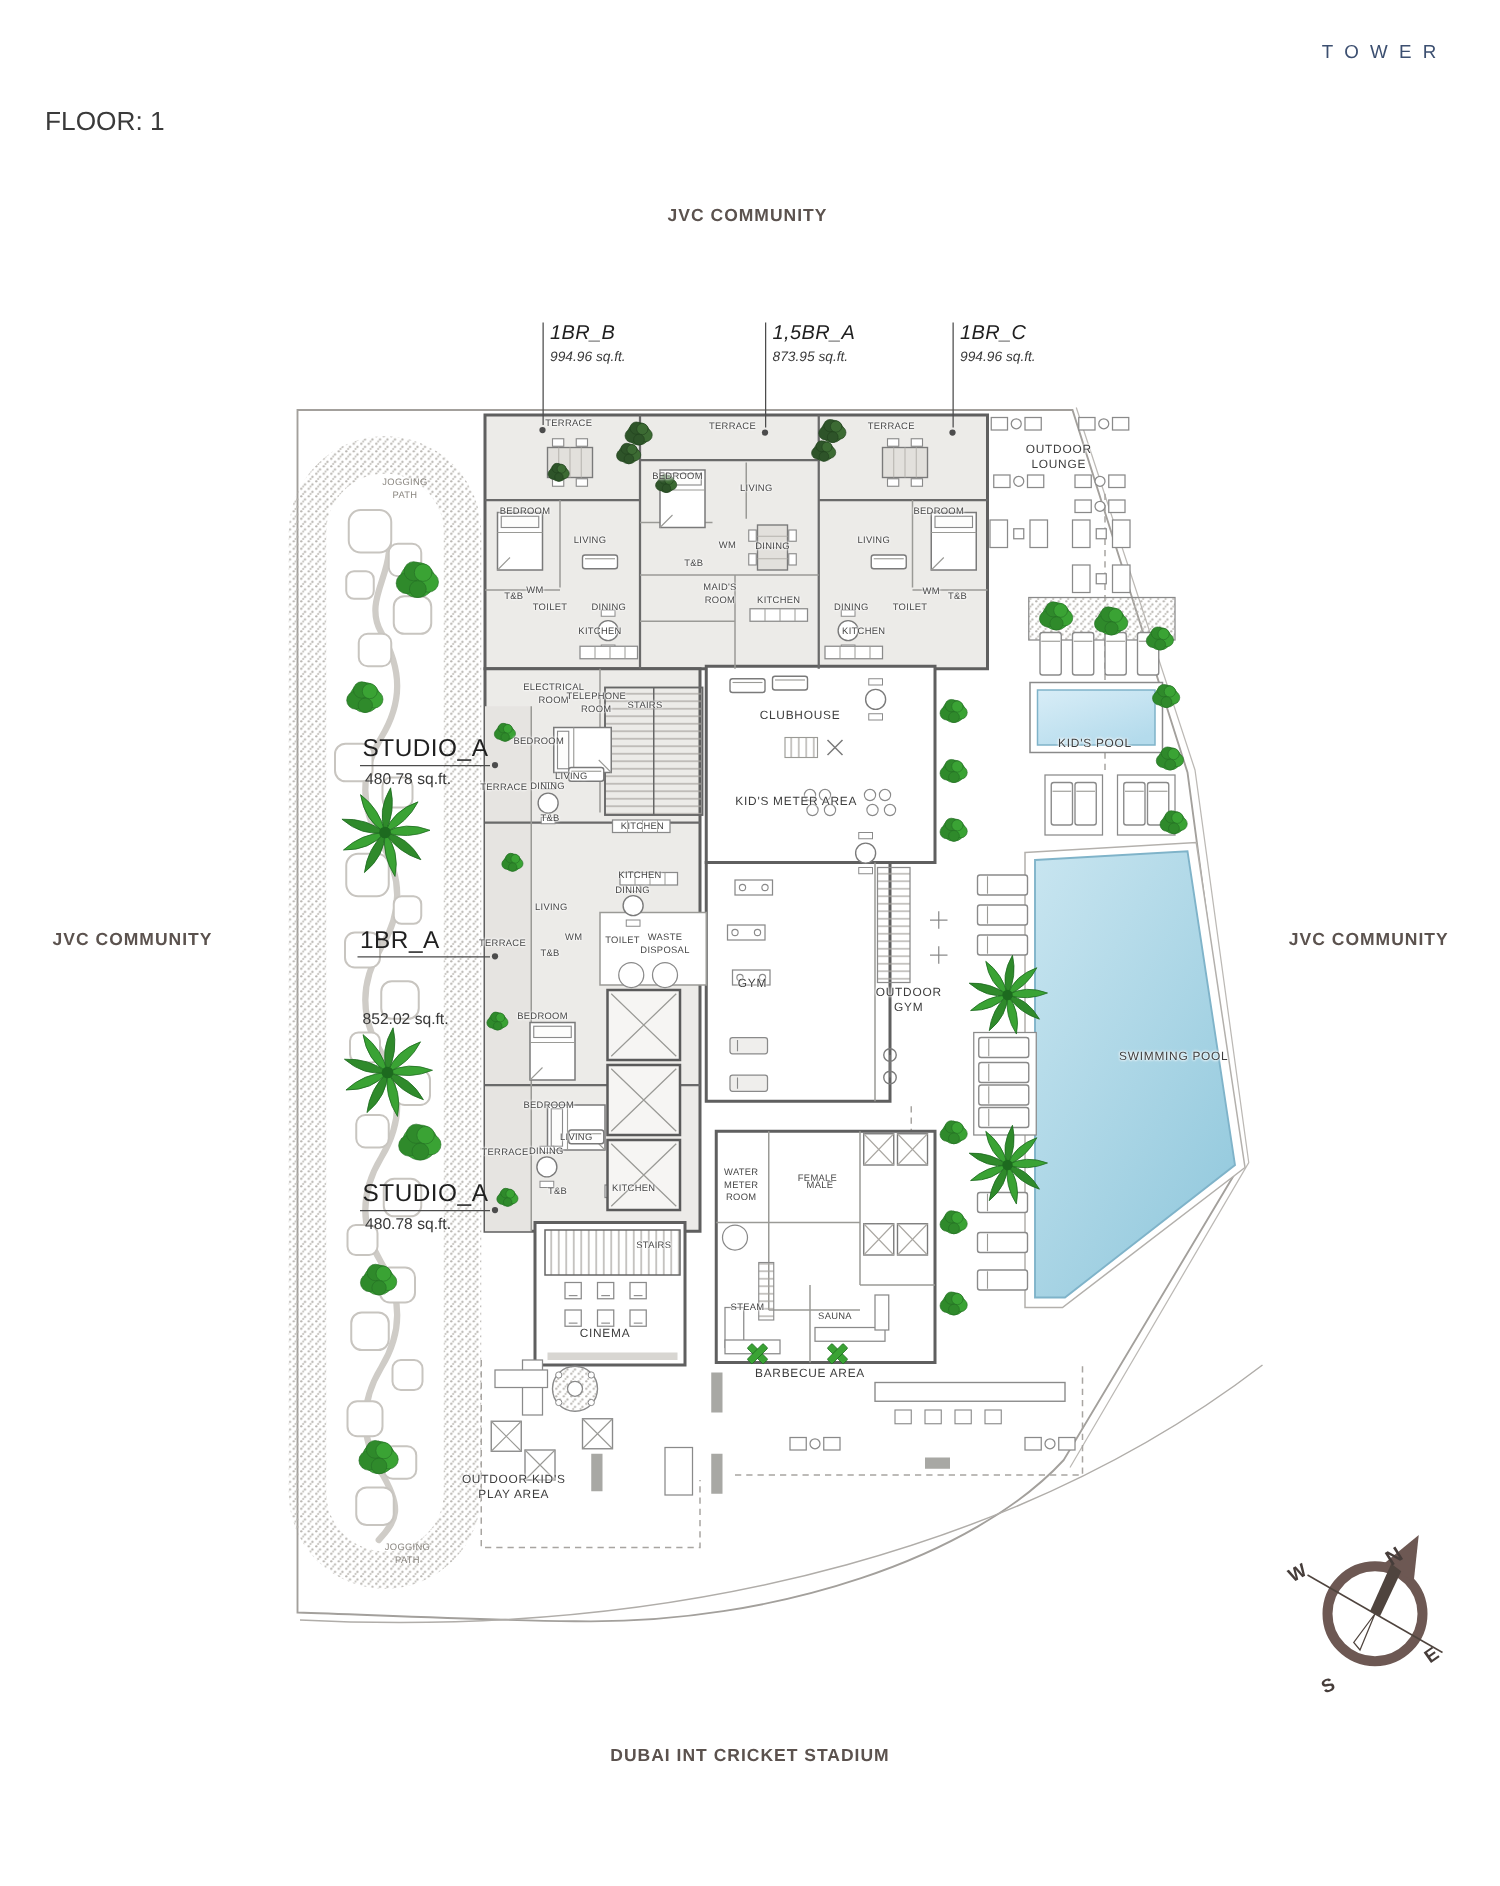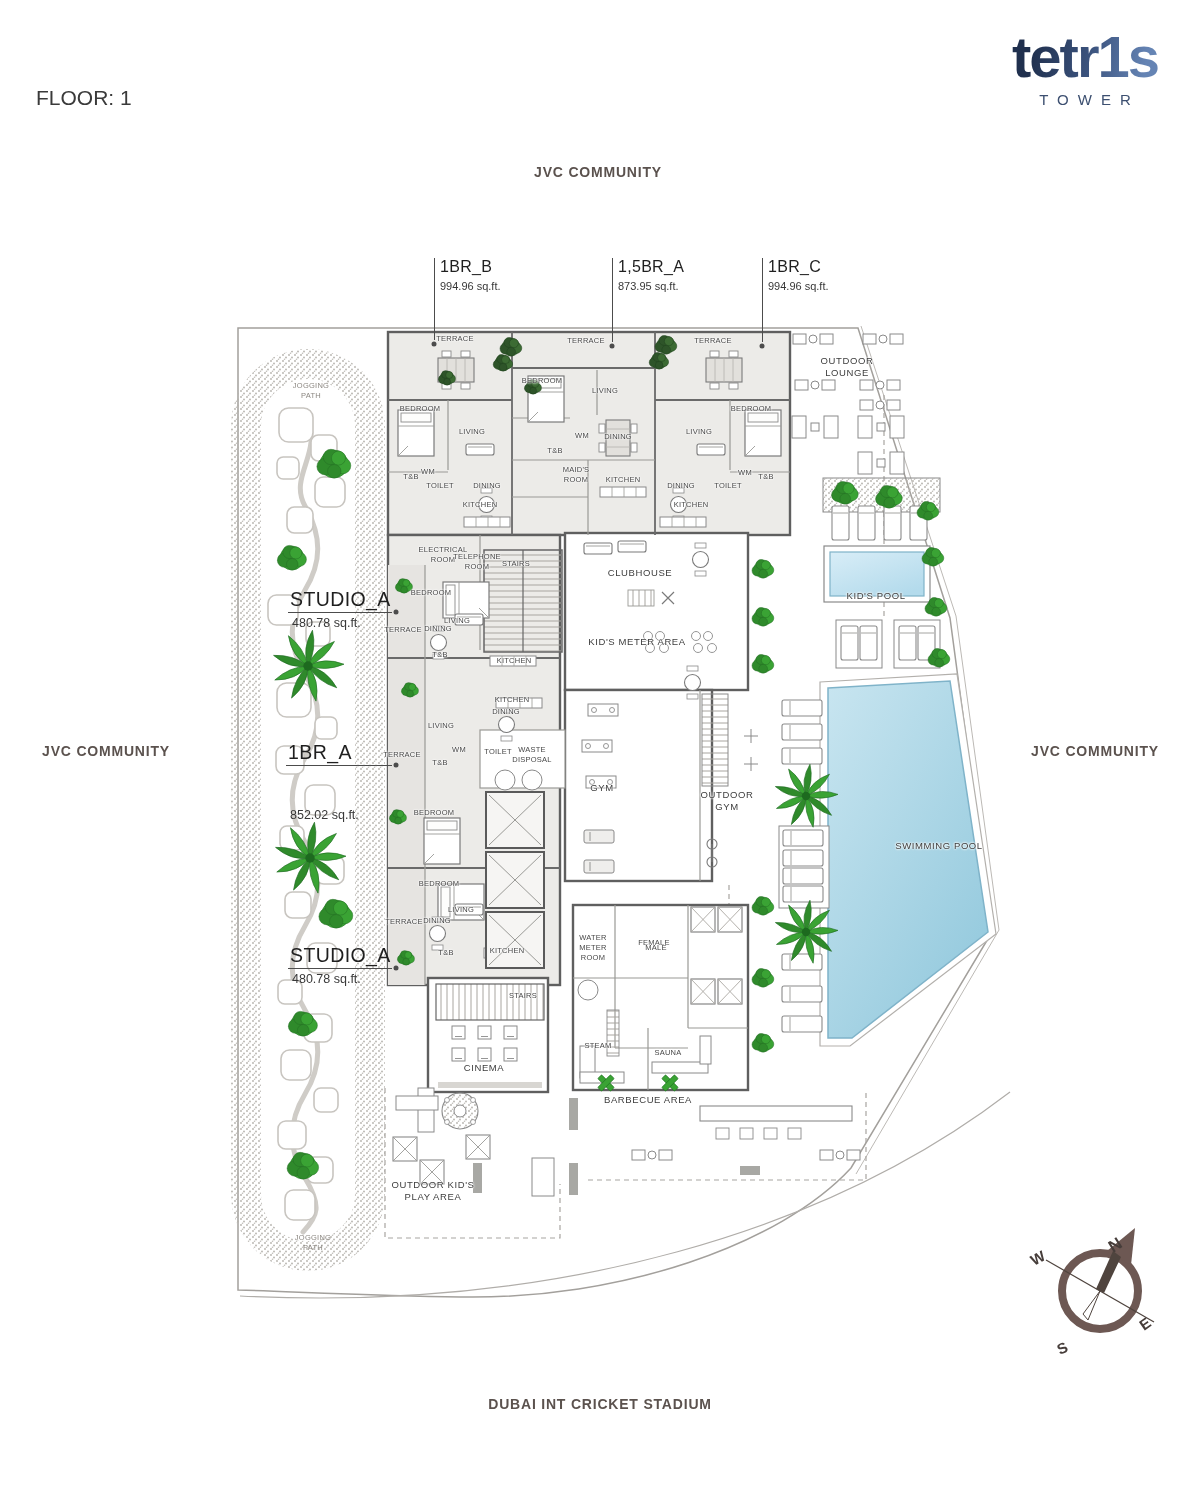--- a/index.html
+++ b/index.html
@@ -12,22 +12,22 @@
   .logo{position:absolute;top:28px;right:42px;text-align:center;}
   .logo-brand{display:inline-block;font-size:58px;font-weight:bold;letter-spacing:-2px;line-height:1;
     background:linear-gradient(100deg,#20304e 15%,#3d5580 55%,#6584b4 90%);
     -webkit-background-clip:text;background-clip:text;color:transparent;}
   .logo-sub{font-size:15px;letter-spacing:9px;padding-left:9px;color:#3c4f70;margin-top:5px;}
   .ctx-label{position:absolute;transform:translate(-50%,-50%);font-size:14px;font-weight:bold;color:#5b524e;letter-spacing:.8px;white-space:nowrap;}
   .room-label{position:absolute;transform:translate(-50%,-50%);font-size:7.5px;color:#474747;letter-spacing:.25px;
     text-align:center;white-space:pre-line;line-height:1.3;
     text-shadow:0 0 2px #fff,0 0 2px #fff,0 0 3px #fff;}
   .room-label.md{font-size:9.5px;color:#3d3d3d;letter-spacing:.6px;}
-  .room-label.gray{color:#8b8781;text-shadow:none;}
-  .unit-top{position:absolute;}
+  .room-label.gray{color:#8b8781;text-shadow:none;margin-left:13px;}
+  .unit-top{position:absolute;font-style:italic;}
   .unit-top-name{font-size:16px;color:#1f1f1f;letter-spacing:.3px;}
   .unit-top-area{font-size:11px;color:#383838;margin-top:4px;}
   .unit-side-name{position:absolute;font-size:19.5px;color:#1f1f1f;letter-spacing:.4px;}
   .unit-side-area{position:absolute;font-size:12.5px;color:#383838;}
   .leader-v{position:absolute;width:1.4px;background:#4c4c4c;}
   .leader-h{position:absolute;height:1.4px;background:#4c4c4c;}
   .leader-dot{position:absolute;width:5px;height:5px;background:#4c4c4c;border-radius:50%;transform:translate(-50%,-50%);}
 </style>
 </head>
 <body>
@@ -606,21 +606,20 @@
       <text x="1113" y="1253" font-size="17" font-weight="bold" fill="#463d3a" transform="rotate(-32 1113 1253)">N</text>
       <text x="1034" y="1266" font-size="15" font-weight="bold" fill="#463d3a" transform="rotate(-28 1034 1266)">W</text>
       <text x="1144" y="1331" font-size="15" font-weight="bold" fill="#463d3a" transform="rotate(-35 1144 1331)">E</text>
       <text x="1060" y="1355" font-size="15" font-weight="bold" fill="#463d3a" transform="rotate(-25 1060 1355)">S</text>
     </g>
   </svg>
 
   <div id="labels">
     <div class="floor-label">FLOOR: 1</div>
     <div class="logo">
-      <div class="logo-brand">tetr1s</div>
       <div class="logo-sub">TOWER</div>
     </div>
     <div class="ctx-label" style="left:598px;top:172px;">JVC COMMUNITY</div>
     <div class="ctx-label" style="left:106px;top:751px;">JVC COMMUNITY</div>
     <div class="ctx-label" style="left:1095px;top:751px;">JVC COMMUNITY</div>
     <div class="ctx-label" style="left:600px;top:1404px;">DUBAI INT CRICKET STADIUM</div>
   <div class="room-label" style="left: 455px; top: 339px;">TERRACE</div>
       <div class="room-label" style="left: 586px; top: 341px;">TERRACE</div>
       <div class="room-label" style="left: 713px; top: 341px;">TERRACE</div>
       <div class="room-label" style="left: 420px; top: 409px;">BEDROOM</div>
@@ -680,21 +679,21 @@
 GYM</div>
       <div class="room-label" style="left: 593px; top: 948px;">WATER
 METER
 ROOM</div>
       <div class="room-label" style="left: 654px; top: 943px;">FEMALE</div>
       <div class="room-label" style="left: 656px; top: 948px;">MALE</div>
       <div class="room-label" style="left: 598px; top: 1046px;">STEAM</div>
       <div class="room-label" style="left: 668px; top: 1053px;">SAUNA</div>
       <div class="room-label md" style="left: 484px; top: 1068px;">CINEMA</div>
       <div class="room-label md" style="left: 648px; top: 1100px;">BARBECUE AREA</div>
-      <div class="room-label md" style="left: 433px; top: 1191px; text-align: center;">OUTDOOR KID'S
+      <div class="room-label md" style="left: 411px; top: 1191px; text-align: center;">OUTDOOR KID'S
 PLAY AREA</div>
       <div class="room-label md" style="left: 847px; top: 367px;">OUTDOOR
 LOUNGE</div>
       <div class="room-label md" style="left: 876px; top: 576px; margin-top: 20px;">KID'S POOL</div>
       <div class="room-label md" style="left: 899px; top: 846px; margin-left: 40px;">SWIMMING POOL</div>
       <div class="room-label gray" style="left: 311px; top: 391px;">JOGGING
 PATH</div>
       <div class="room-label gray" style="left: 313px; top: 1243px;">JOGGING
 PATH</div>
       <div class="unit-top" style="left: 440px; top: 258px; position: absolute;">

